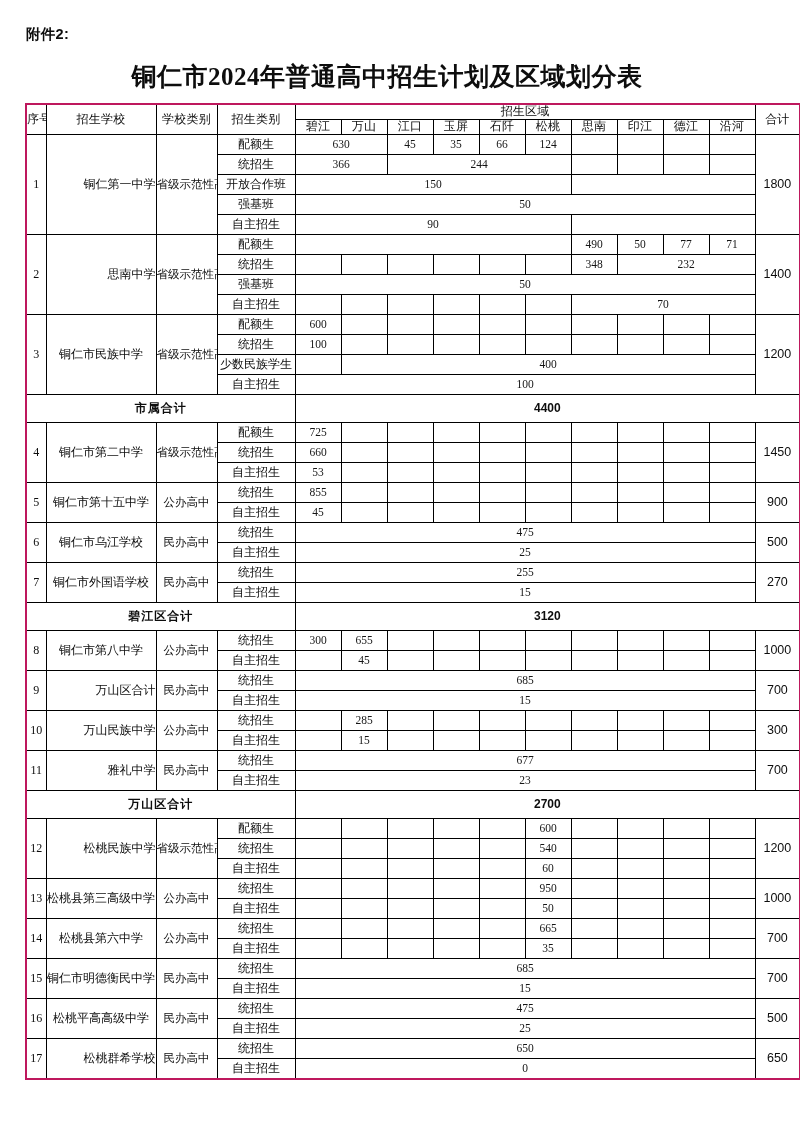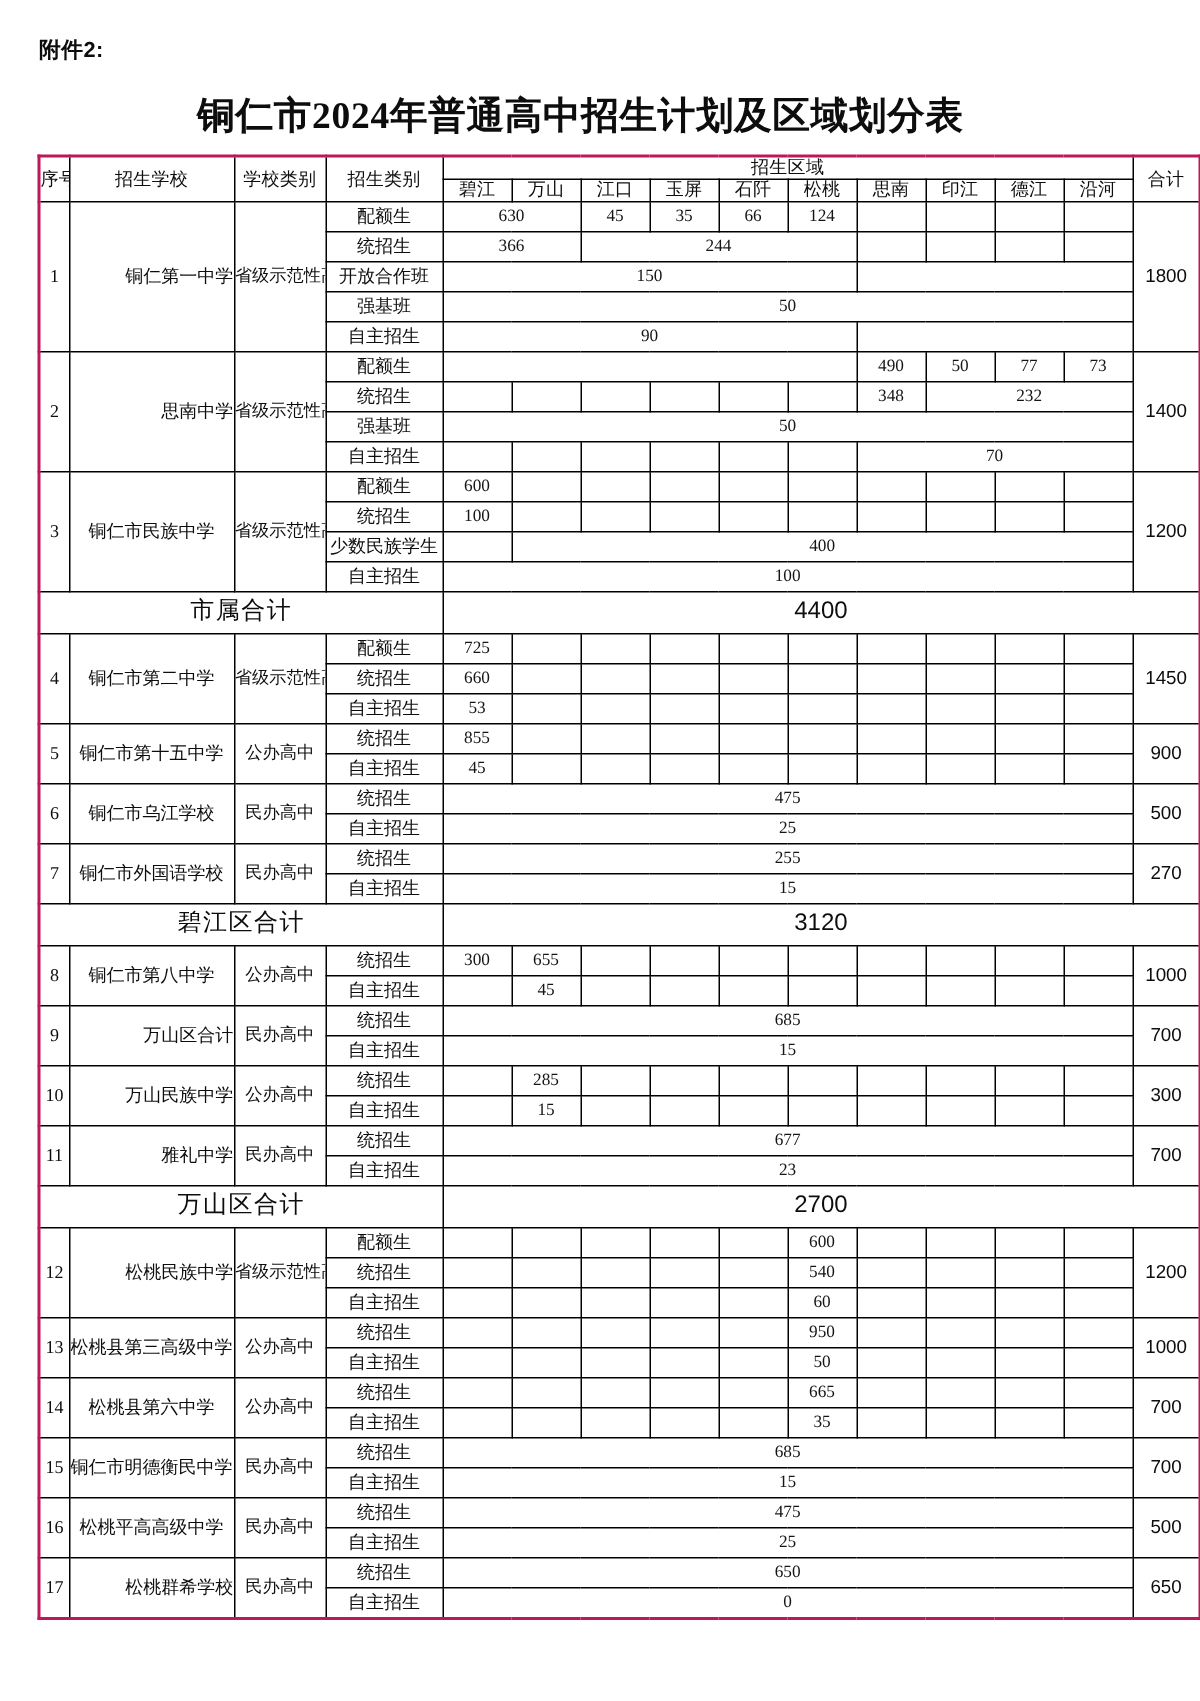--- a/index.html
+++ b/index.html
@@ -77,22 +77,22 @@
   td.school    { font-size: 12px; white-space: normal; padding: 0 2px; line-height: 1.25; text-align: left; }
   td.school.ctr{ text-align: right; }
   td.cat       { font-size: 11.5px; white-space: normal; line-height: 1.25; }
   td.type      { font-size: 12px; }
   td.num       { font-size: 11.5px; color: #151515; }
   td.total     { font-family: "Liberation Sans", "DejaVu Sans", sans-serif; font-weight: 700; font-size: 12.5px; }
   tr.datarow td { height: 19px; }
   tr.subtotal td {
     height: 27px;
     font-family: "Liberation Sans", "DejaVu Sans", sans-serif;
-    font-weight: 400;
-    font-size: 16px;
+    font-weight: 700;
+    font-size: 12px;
   }
   tr.subtotal td.st-label { letter-spacing: 1px; }
   .grp-top td { border-top: 2px solid #000; }
   .grp-bot td { border-bottom: 2px solid #000; }
   td.vsep-l { border-left: 2px solid #000; }
   td.vsep-r { border-right: 2px solid #000; }
 </style>
 </head>
 <body>
 
@@ -184,21 +184,21 @@
         </tr>
         <tr class="datarow grp-top">
           <td class="seq vsep-l" rowspan="4">2</td>
           <td class="school ctr" rowspan="4">思南中学</td>
           <td class="cat" rowspan="4">省级示范性高中</td>
           <td class="type">配额生</td>
           <td class="num" colspan="6"></td>
           <td class="num" colspan="1">490</td>
           <td class="num" colspan="1">50</td>
           <td class="num" colspan="1">77</td>
-          <td class="num" colspan="1">73</td>
+          <td class="num" colspan="1">71</td>
           <td class="total vsep-r" rowspan="4">1400</td>
         </tr>
         <tr class="datarow">
           <td class="type">统招生</td>
           <td class="num" colspan="1"></td>
           <td class="num" colspan="1"></td>
           <td class="num" colspan="1"></td>
           <td class="num" colspan="1"></td>
           <td class="num" colspan="1"></td>
           <td class="num" colspan="1"></td>

